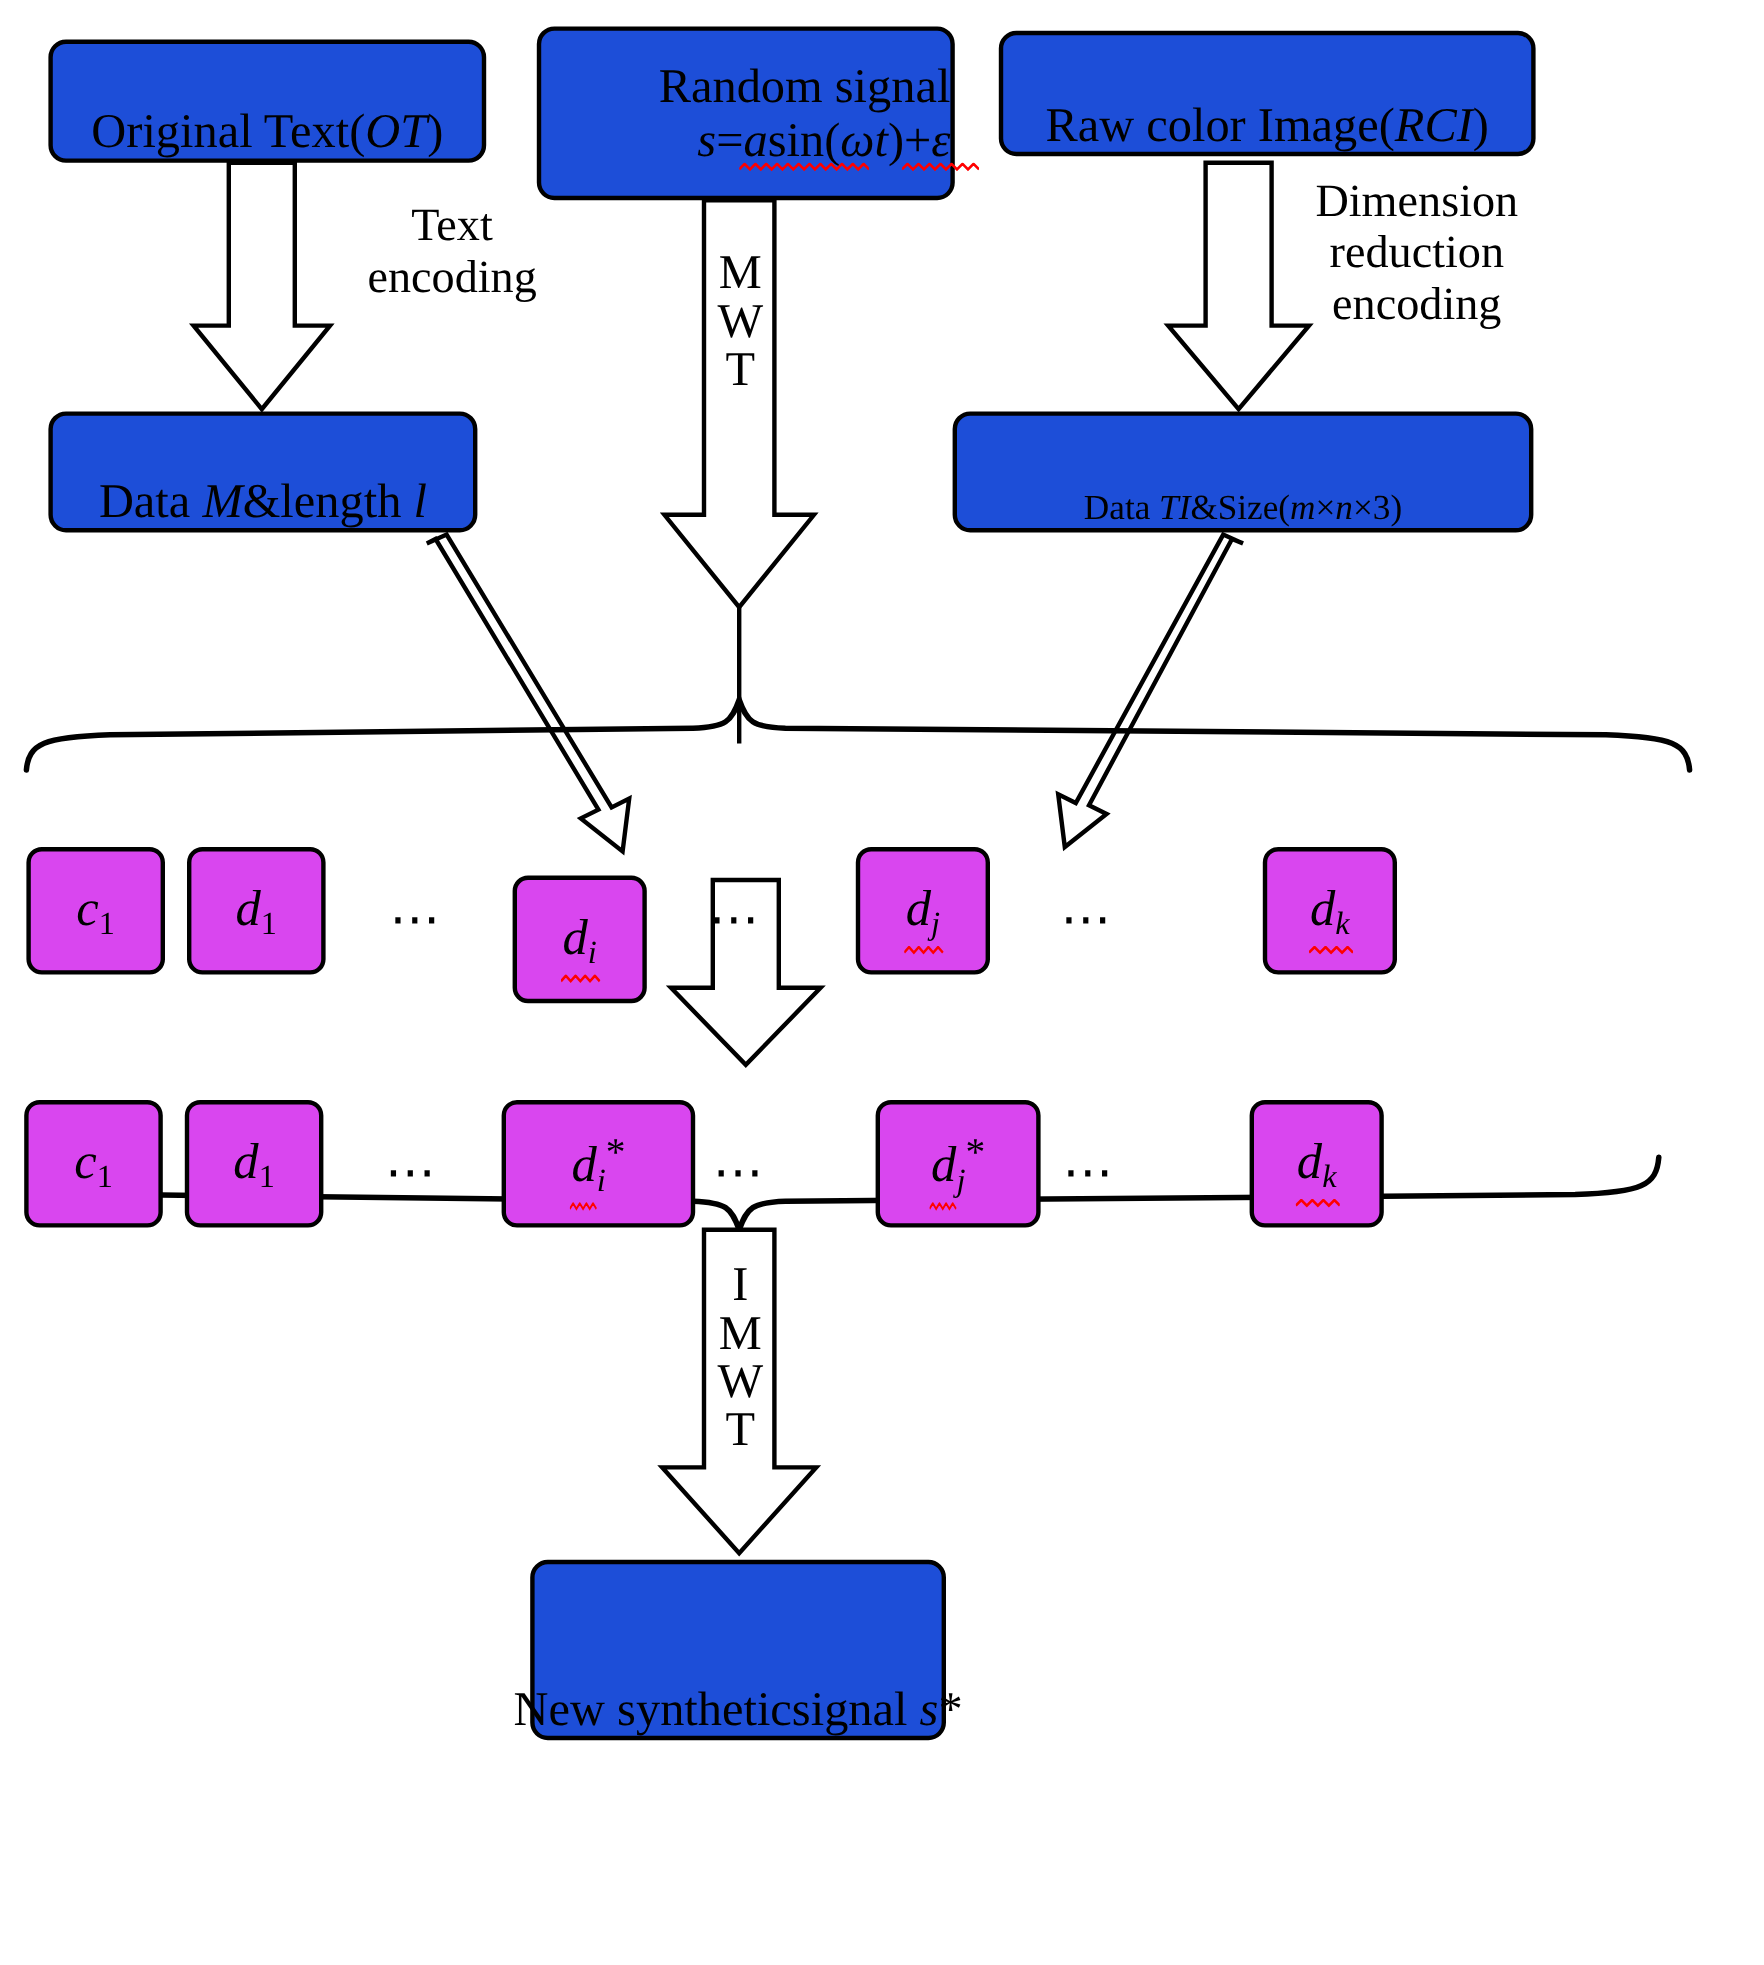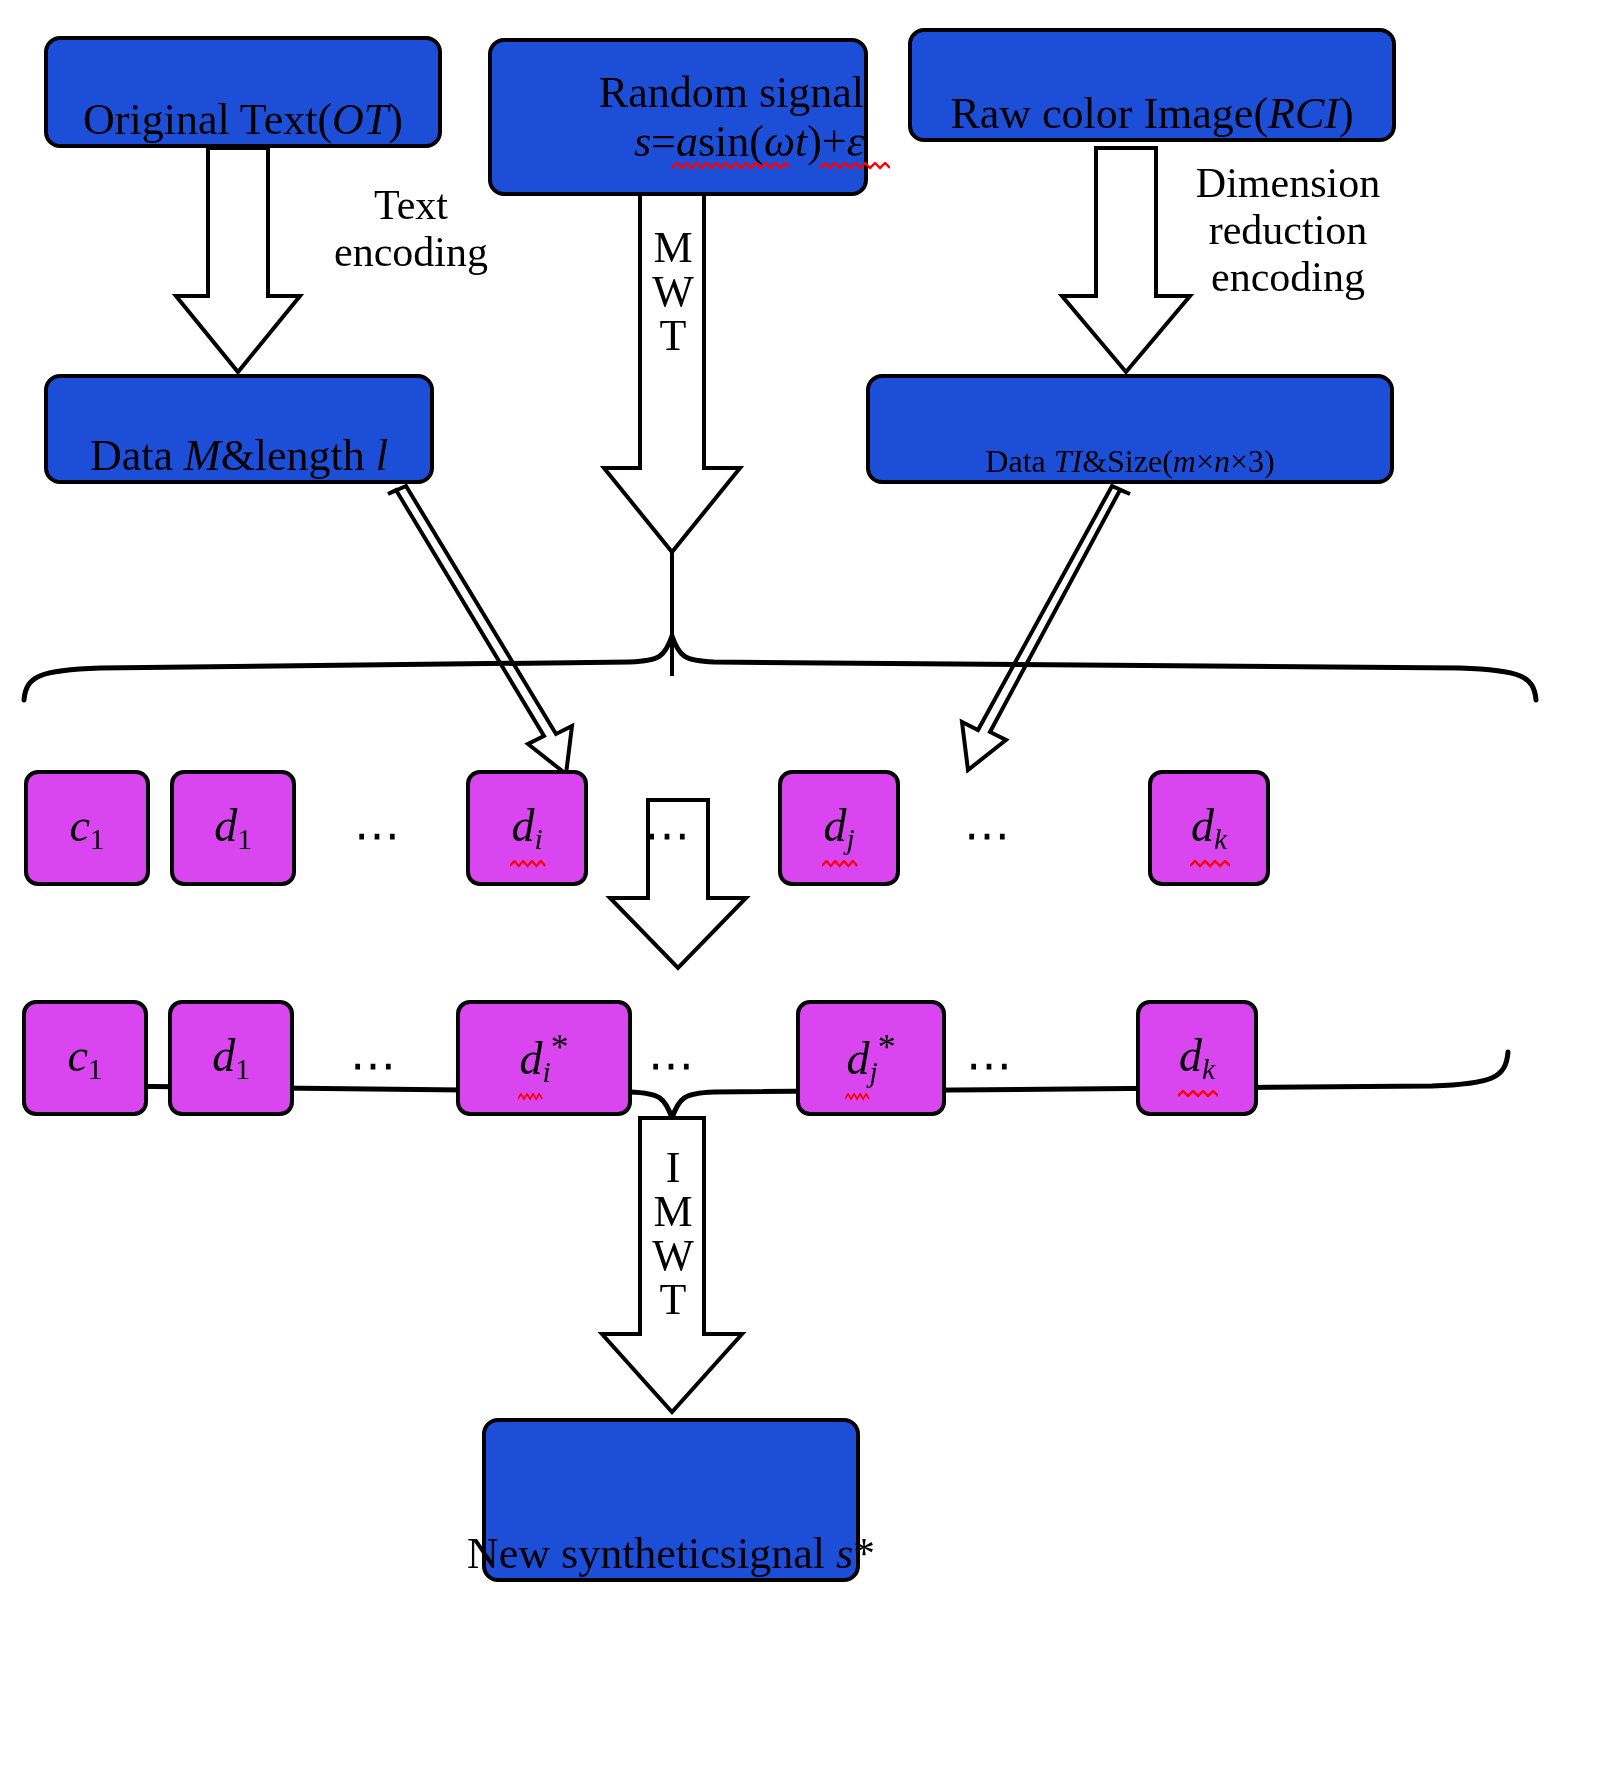--- a/index.html
+++ b/index.html
@@ -91,21 +91,21 @@
       <path d="M 648 800 L 648 898 L 610 898 L 678 968 L 746 898 L 708 898 L 708 800 Z"></path>
 
       <path d="M 640 1118 L 640 1334 L 602 1334 L 672 1412 L 742 1334 L 704 1334 L 704 1118 Z"></path>
     </g>
   </svg>
 
   <div class="rbox" style="left:44px;top:36px;width:398px;height:112px;font-size:44px;">
     <span class="ln"><span>Original Text(</span><span class="it">OT</span><span>)</span></span>
   </div>
 
-  <div class="rbox" style="left:488px;top:38px;width:380px;height:158px;font-size:44px;flex-direction:column;">
+  <div class="rbox" style="left:488px;top:24px;width:380px;height:158px;font-size:44px;flex-direction:column;">
     <span class="ln">Random signal</span>
     <span class="ln" style="position:relative;">
       <span class="it">s</span><span>=</span><span class="it">a</span><span>sin(</span><span class="it">ωt</span><span>)+</span><span class="it">ε</span>
       <span class="squig" style="left:38px;width:118px;bottom:-4px;">
         <svg viewBox="0 0 120 8" preserveAspectRatio="none">
             <path d="M0 6 L5 1 L10 6 L15 1 L20 6 L25 1 L30 6 L35 1 L40 6 L45 1 L50 6 L55 1 L60 6 L65 1 L70 6 L75 1 L80 6 L85 1 L90 6 L95 1 L100 6 L105 1 L110 6 L115 1 L120 6" fill="none" stroke="#ff0000" stroke-width="2.4"></path>
           </svg>
       </span>
       <span class="squig" style="left:186px;width:70px;bottom:-4px;">
         <svg viewBox="0 0 70 8" preserveAspectRatio="none">
@@ -140,21 +140,21 @@
     <span class="ln"><span>Data </span><span class="it">TI</span><span>&amp;Size(</span><span class="it">m</span><span>×</span><span class="it">n</span><span>×</span><span>3)</span></span>
   </div>
 
   <div class="cell" style="left:24px;top:770px;width:126px;height:116px;">
     <span class="sym"><span>c</span><span class="sub">1</span></span>
   </div>
   <div class="cell" style="left:170px;top:770px;width:126px;height:116px;">
     <span class="sym"><span>d</span><span class="sub">1</span></span>
   </div>
   <div class="dots" style="left:340px;top:808px;width:80px;text-align:center;">⋯</div>
-  <div class="cell" style="left:466px;top:770px;width:122px;height:116px;">
+  <div class="cell" style="left:466px;top:796px;width:122px;height:116px;">
     <span class="sym"><span>d</span><span class="subi">i</span>
       <span class="squig">
           <svg viewBox="0 0 40 8" preserveAspectRatio="none">
             <path d="M0 6 L5 1 L10 6 L15 1 L20 6 L25 1 L30 6 L35 1 L40 6" fill="none" stroke="#ff0000" stroke-width="2.4"></path>
           </svg>
         </span>
     </span>
   </div>
   <div class="dots" style="left:630px;top:808px;width:80px;text-align:center;">⋯</div>
   <div class="cell" style="left:778px;top:770px;width:122px;height:116px;">

